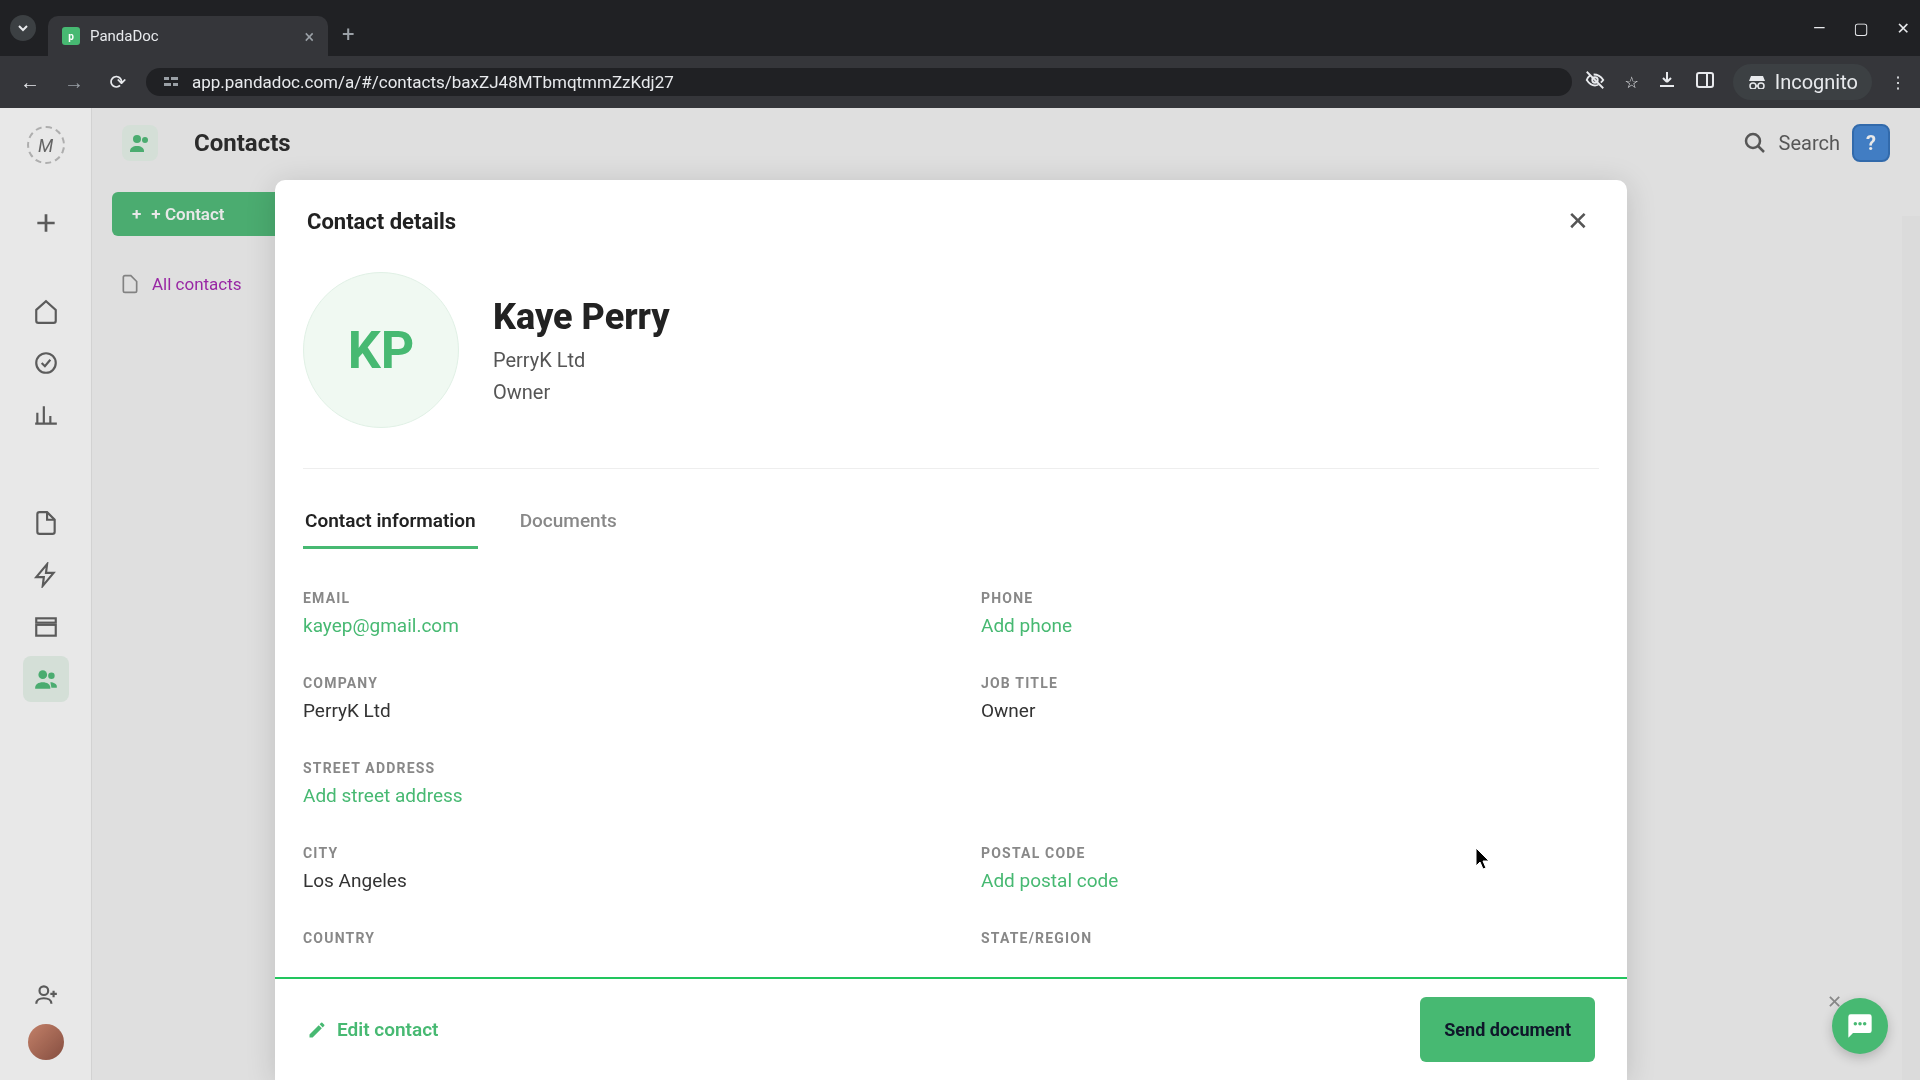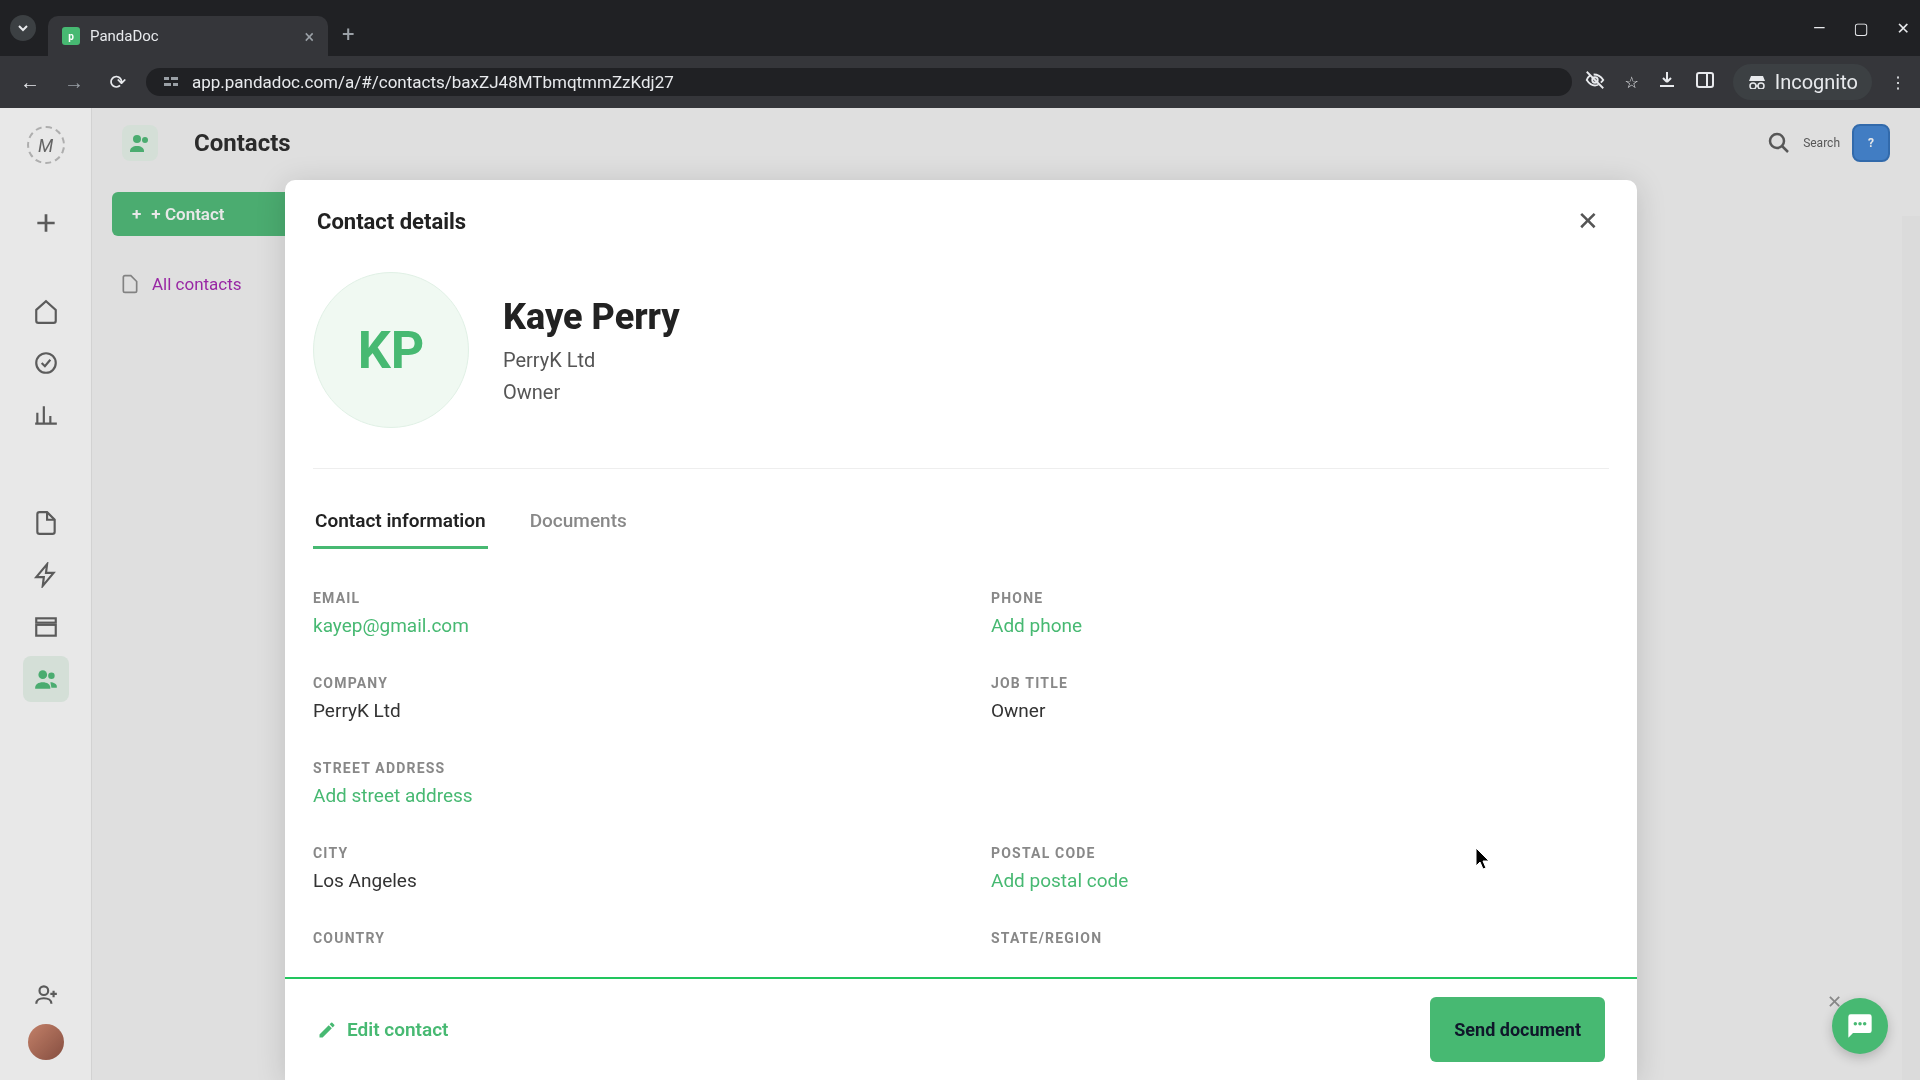--- a/index.html
+++ b/index.html
@@ -35,28 +35,28 @@
 .rail-item.active { background: #e8f5ec; color: #47b972; }
 .rail-item svg { width: 26px; height: 26px; }
 .rail-spacer { flex: 1; }
 .rail-avatar { width: 36px; height: 36px; border-radius: 50%; background: linear-gradient(135deg,#d4866a,#8b4a3a); margin-bottom: 20px; }
 
 
 .content { flex: 1; position: relative; z-index: 1; }
 .content-header { height: 70px; display: flex; align-items: center; padding: 0 30px; gap: 36px; }
 .contacts-icon { width: 36px; height: 36px; border-radius: 8px; background: #e8f5ec; display: flex; align-items: center; justify-content: center; color: #47b972; }
 .contacts-title { font-size: 24px; font-weight: 700; color: #222; }
-.search-area { margin-left: auto; display: flex; align-items: center; gap: 12px; color: #555; font-size: 12px; }
+.search-area { margin-left: auto; display: flex; align-items: center; gap: 12px; color: #555; font-size: 20px; }
 .help-btn { width: 38px; height: 38px; border-radius: 8px; background: #3b82d4; color: #fff; display: flex; align-items: center; justify-content: center; font-weight: bold; border: 2px solid #2a6cb8; }
 .sidebar-content { padding: 14px 20px; width: 230px; }
 .add-contact-btn { background: #47b972; color: #fff; border: none; border-radius: 6px; padding: 12px 20px; font-size: 17px; font-weight: 600; display: flex; align-items: center; gap: 10px; cursor: pointer; width: 100%; }
 .all-contacts { margin-top: 30px; display: flex; align-items: center; gap: 12px; color: #a21caf; font-size: 17px; padding: 8px; }
 
 
-.modal { position: absolute; left: 285px; top: 72px; width: 1352px; height: calc(100% - 72px); background: #fff; border-radius: 10px 10px 0 0; box-shadow: 0 4px 30px rgba(0,0,0,0.15); z-index: 10; display: flex; flex-direction: column; overflow: hidden; }
+.modal { position: absolute; left: 275px; top: 72px; width: 1352px; height: calc(100% - 72px); background: #fff; border-radius: 10px 10px 0 0; box-shadow: 0 4px 30px rgba(0,0,0,0.15); z-index: 10; display: flex; flex-direction: column; overflow: hidden; }
 .modal-header { padding: 24px 32px 8px; display: flex; align-items: center; }
 .modal-title { font-size: 22px; font-weight: 700; color: #222; }
 .modal-close { margin-left: auto; font-size: 26px; color: #555; cursor: pointer; width: 34px; height: 34px; display: flex; align-items: center; justify-content: center; }
 
 .modal-body { flex: 1; overflow-y: auto; padding: 0 28px; position: relative; }
 .modal-body::-webkit-scrollbar { width: 16px; }
 .modal-body::-webkit-scrollbar-track { background: #f5f5f5; }
 .modal-body::-webkit-scrollbar-thumb { background: #c8c8c8; border-radius: 8px; border: 3px solid #f5f5f5; }
 
 .contact-hero { display: flex; align-items: center; gap: 34px; padding: 26px 0 40px; border-bottom: 1px solid #eee; }

